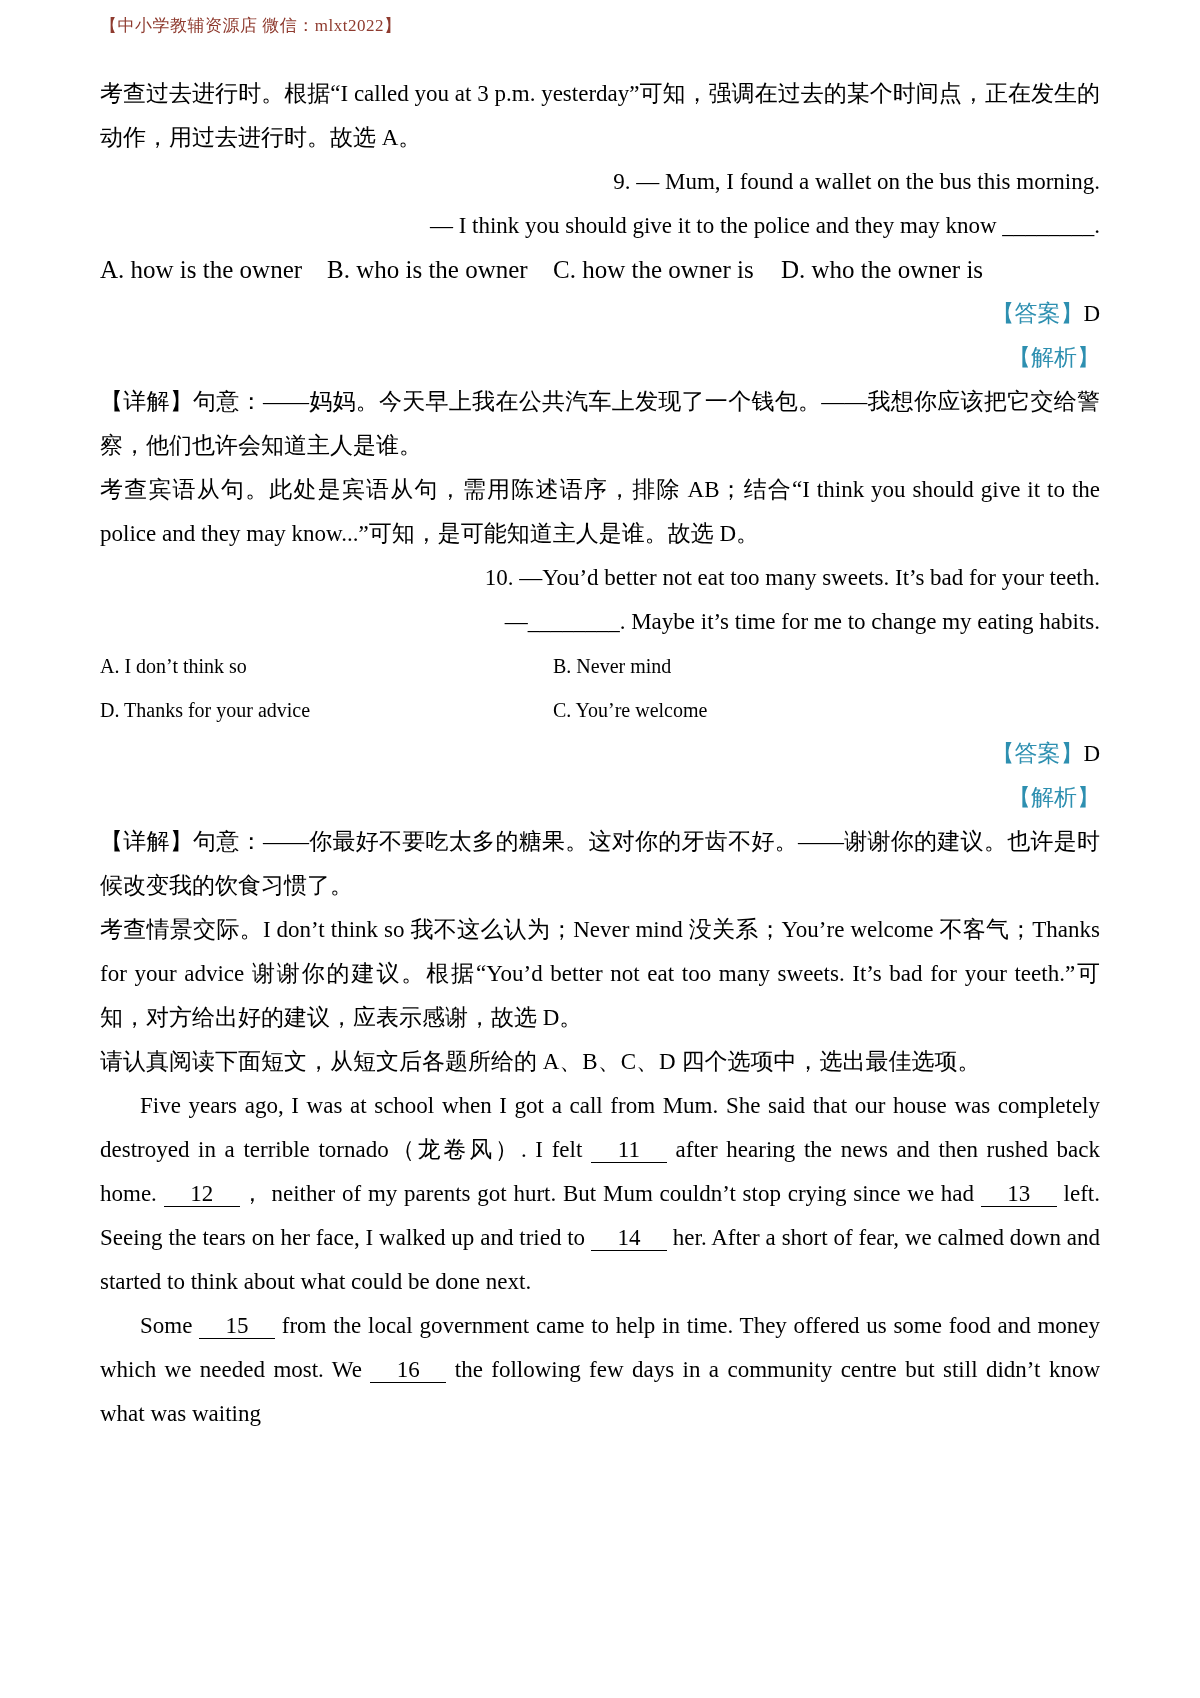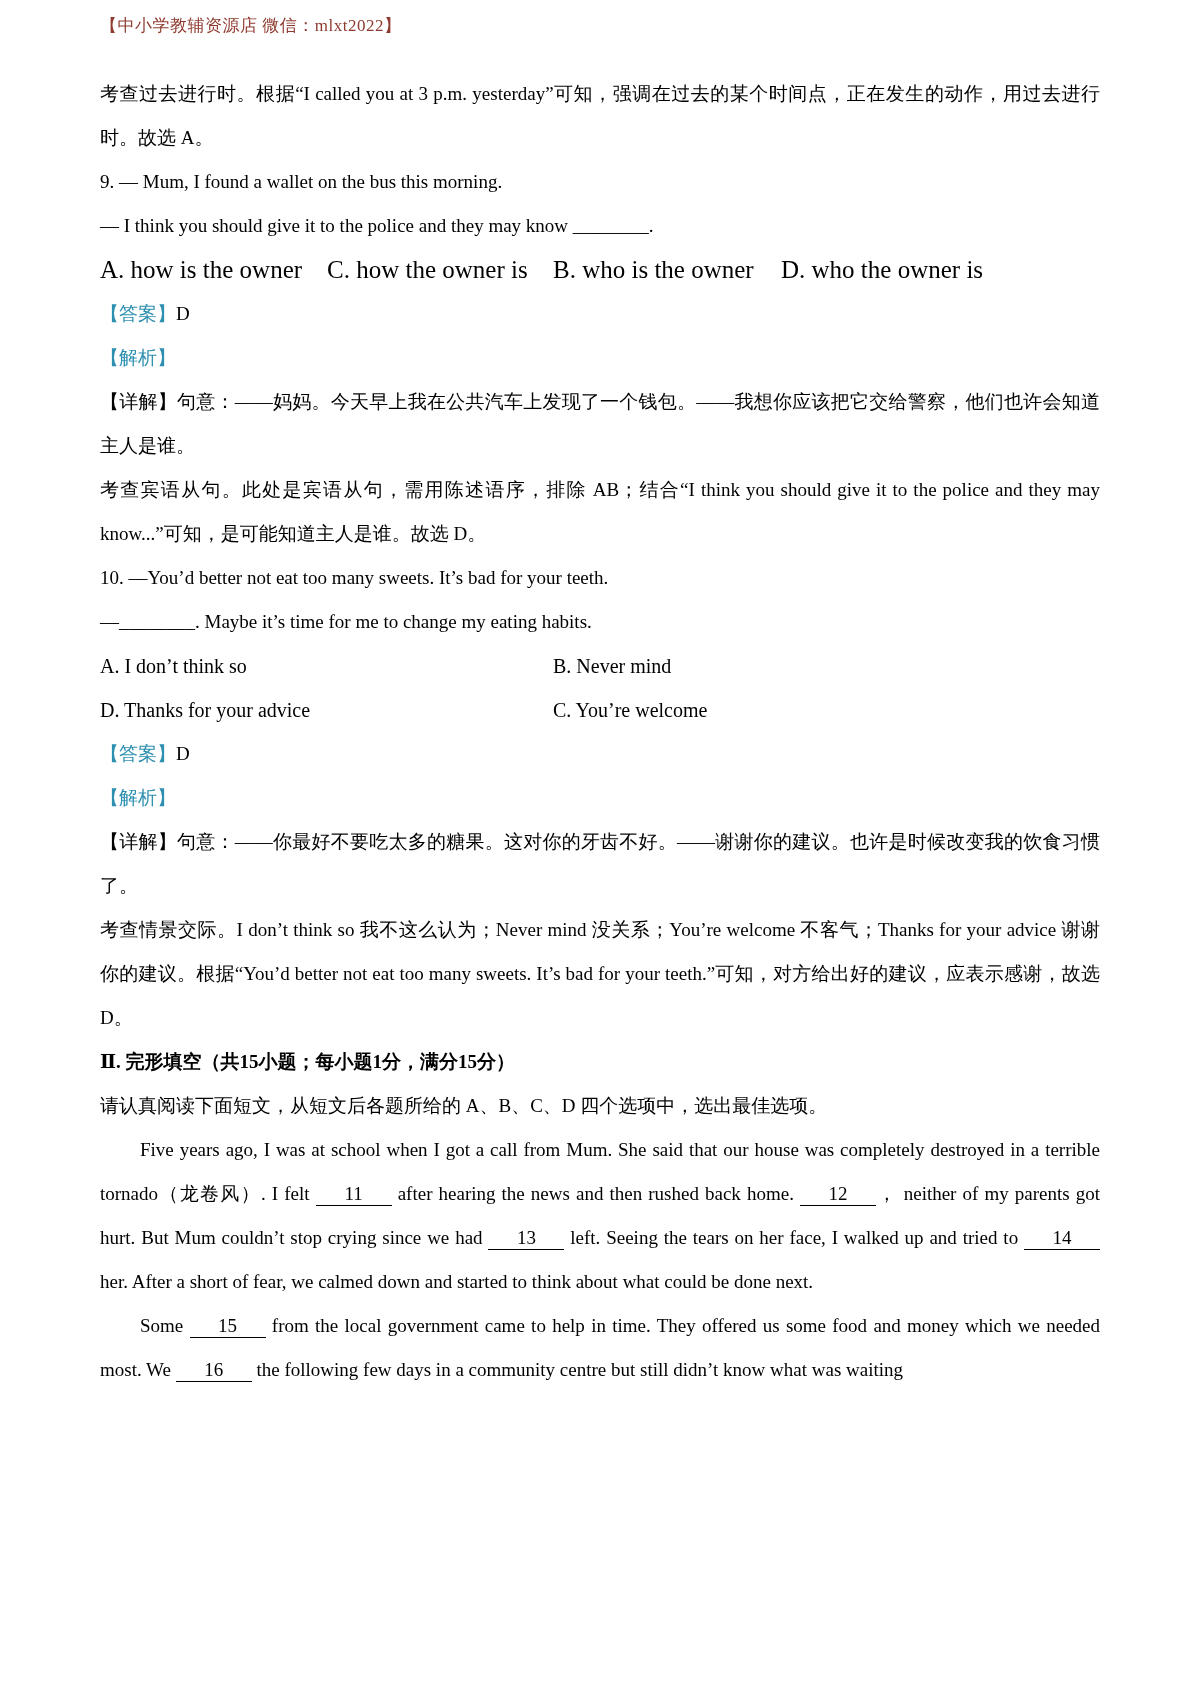--- a/index.html
+++ b/index.html
@@ -22,25 +22,25 @@
     color: var(--header-red, #8e3a2e);
   }
   .content {
     position: absolute;
     top: 72px;
     left: 100px;
     width: 1000px;
   }
   .content p {
     margin: 0;
-    font-size: 19px;
+    font-size: 23px;
     line-height: 44px;
     text-align: justify;
   }
-  .content p.en { text-align: left; }
+  .content p.en { text-align: right; }
   .opts4 {
     display: grid;
     grid-template-columns: 227px 226px 228px 1fr;
     font-size: 25px;
     line-height: 44px;
   }
   .opts2 {
     display: grid;
     grid-template-columns: 453px 1fr;
     font-size: 20px;
@@ -71,22 +71,22 @@
 
   <div class="content">
 
     <p>考查过去进行时。根据“I called you at 3 p.m. yesterday”可知，强调在过去的某个时间点，正在发生的动作，用过去进行时。故选 A。</p>
 
     <p class="en">9. — Mum, I found a wallet on the bus this morning.</p>
     <p class="en">— I think you should give it to the police and they may know ________.</p>
 
     <div class="opts4">
       <span>A. how is the owner</span>
+      <span>B. who is the owner</span>
       <span>C. how the owner is</span>
-      <span>B. who is the owner</span>
       <span>D. who the owner is</span>
     </div>
 
     <p class="en"><span class="blue">【答案】</span><span>D</span></p>
 
     <p class="en"><span class="blue">【解析】</span></p>
 
     <p>【详解】句意：——妈妈。今天早上我在公共汽车上发现了一个钱包。——我想你应该把它交给警察，他们也许会知道主人是谁。</p>
     <p>考查宾语从句。此处是宾语从句，需用陈述语序，排除 AB；结合“I think you should give it to the police and they may know...”可知，是可能知道主人是谁。故选 D。</p>
 
@@ -100,21 +100,20 @@
       <span>C. You’re welcome</span>
     </div>
 
     <p class="en"><span class="blue">【答案】</span><span>D</span></p>
 
     <p class="en"><span class="blue">【解析】</span></p>
 
     <p>【详解】句意：——你最好不要吃太多的糖果。这对你的牙齿不好。——谢谢你的建议。也许是时候改变我的饮食习惯了。</p>
     <p>考查情景交际。I don’t think so 我不这么认为；Never mind 没关系；You’re welcome 不客气；Thanks for your advice 谢谢你的建议。根据“You’d better not eat too many sweets. It’s bad for your teeth.”可知，对方给出好的建议，应表示感谢，故选 D。</p>
 
-    <p class="heading">Ⅱ. 完形填空（共15小题；每小题1分，满分15分）</p>
     <p>请认真阅读下面短文，从短文后各题所给的 A、B、C、D 四个选项中，选出最佳选项。</p>
 
     <p class="indent"><span>Five years ago, I was at school when I got a call from Mum. She said that our house was completely destroyed in a terrible tornado（龙卷风）. I felt </span><span class="blank">11</span><span> after hearing the news and then rushed back home. </span><span class="blank">12</span><span>， neither of my parents got hurt. But Mum couldn’t stop crying since we had </span><span class="blank">13</span><span> left. Seeing the tears on her face, I walked up and tried to </span><span class="blank">14</span><span> her. After a short of fear, we calmed down and started to think about what could be done next.</span></p>
 
     <p class="indent"><span>Some </span><span class="blank">15</span><span> from the local government came to help in time. They offered us some food and money which we needed most. We </span><span class="blank">16</span><span> the following few days in a community centre but still didn’t know what was waiting</span></p>
 
   </div>
 </div>
 
 </body></html>

